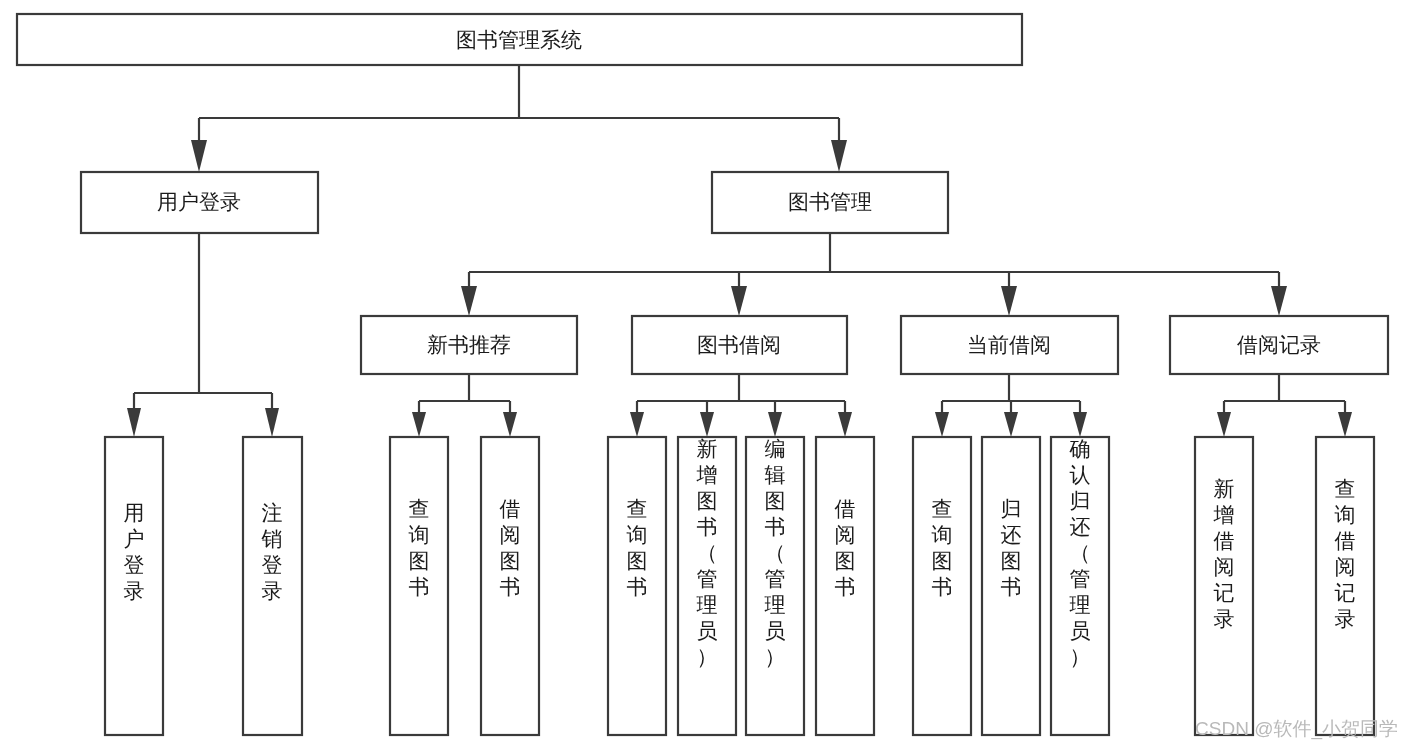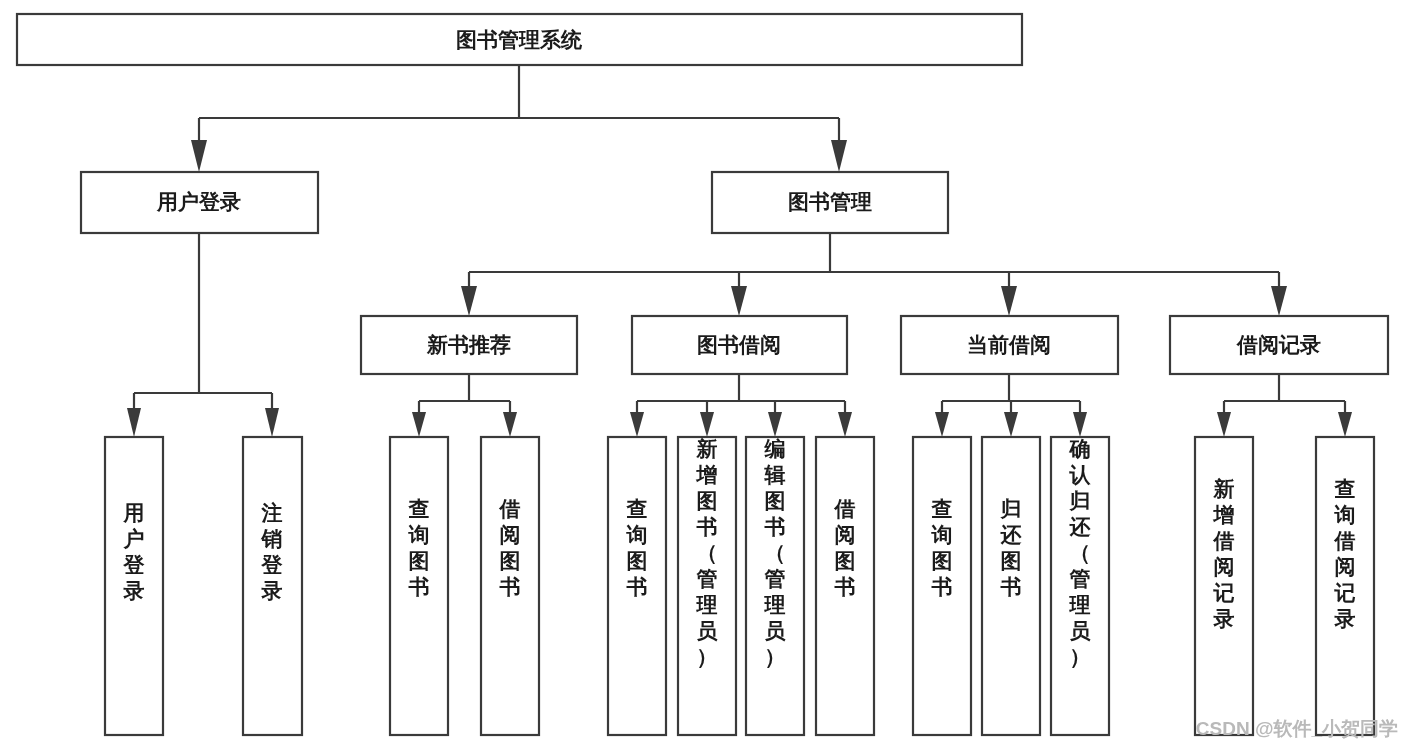--- a/index.html
+++ b/index.html
@@ -9,21 +9,20 @@
   }
   body {
     font-family: "Liberation Sans", "DejaVu Sans", sans-serif;
   }
   #diagram-root {
     position: relative;
     width: 1405px;
     height: 747px;
     background: #ffffff;
     overflow: hidden;
-    font-weight: bold;
   }
   svg.diagram-canvas {
     position: absolute;
     left: 0;
     top: 0;
     width: 1405px;
     height: 747px;
   }
   .node-box {
     fill: #ffffff;

